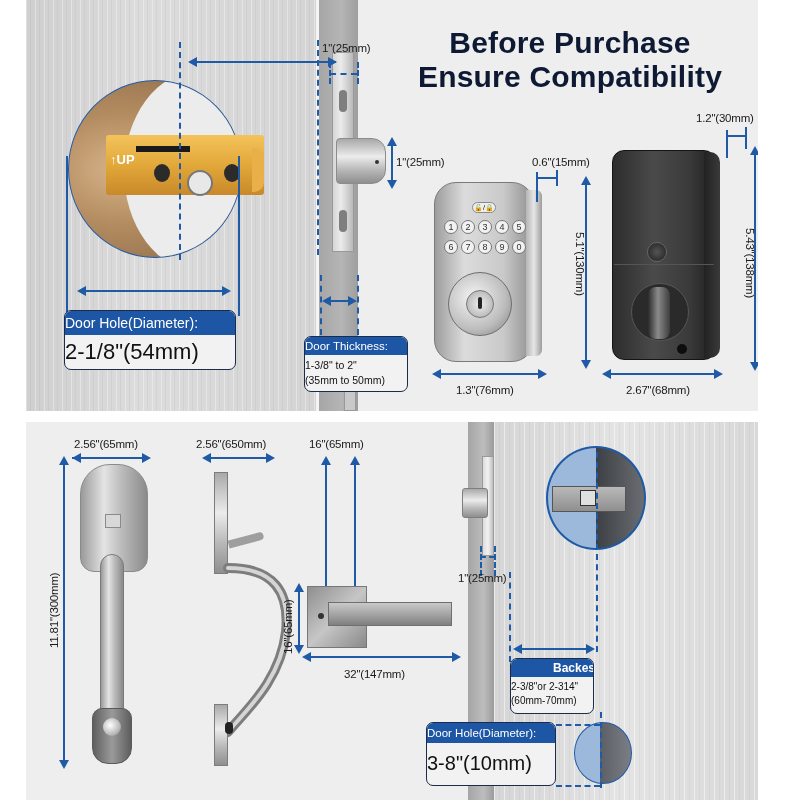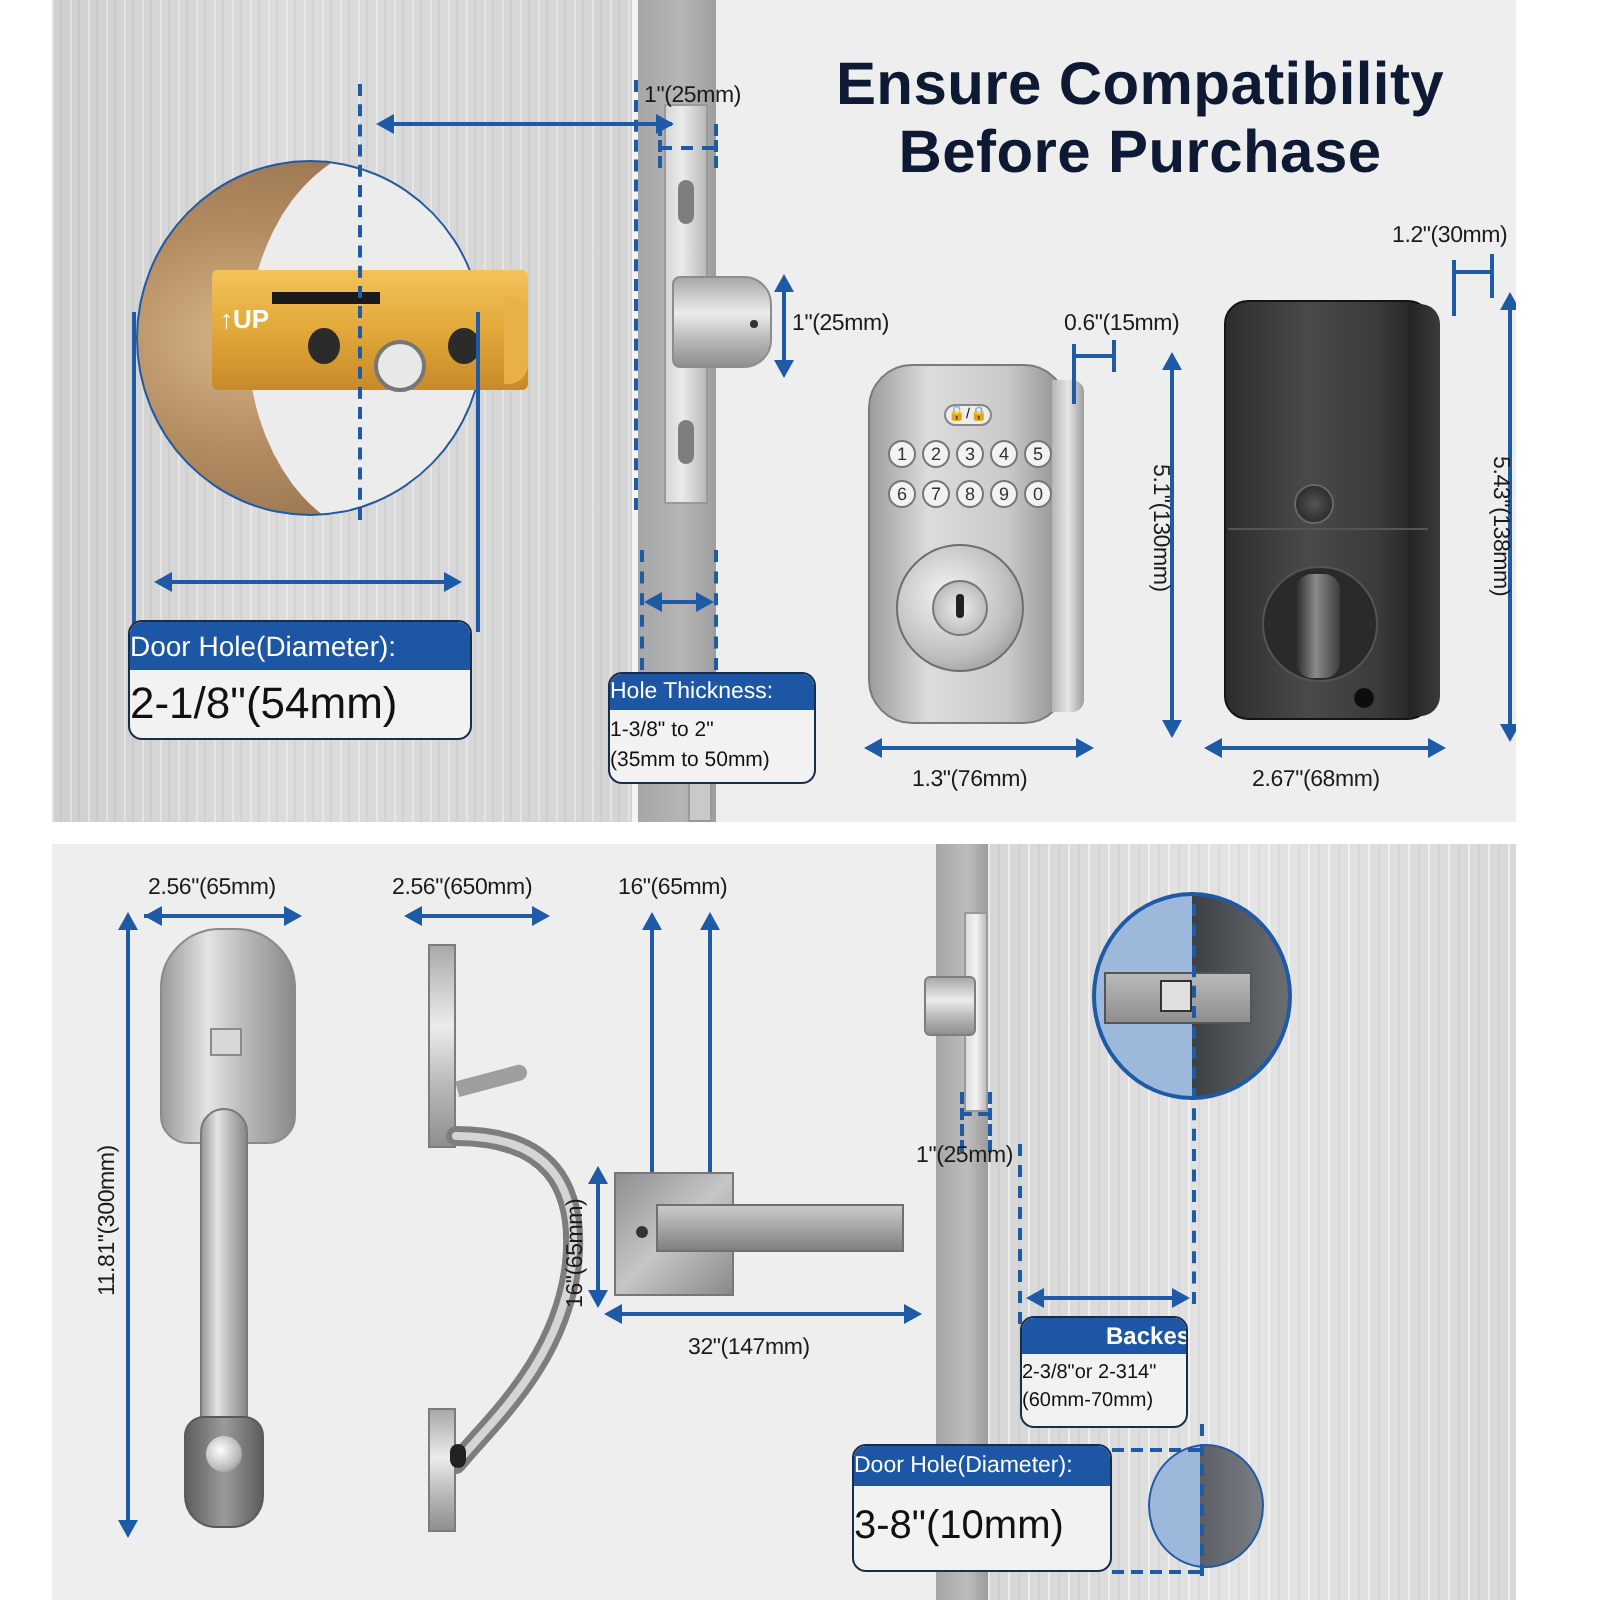--- a/index.html
+++ b/index.html
@@ -100,28 +100,28 @@
   <div class="arrow-u" style="left:361px;top:137px;"></div>
   <div class="arrow-d" style="left:361px;top:180px;"></div>
   <div class="dim" style="left:370px;top:156px;">1"(25mm)</div>
 
   <div class="dash-v" style="left:294px;top:275px;height:60px;"></div>
   <div class="dash-v" style="left:331px;top:275px;height:60px;"></div>
   <div class="line" style="left:302px;top:300px;width:22px;height:2px;"></div>
   <div class="arrow-l" style="left:296px;top:296px;"></div>
   <div class="arrow-r" style="left:322px;top:296px;"></div>
   <div class="callout" style="left:278px;top:336px;width:104px;height:56px;">
-    <div class="hdr" style="font-size:11.5px;height:18px;line-height:18px;">Hole Thickness:</div>
+    <div class="hdr" style="font-size:11.5px;height:18px;line-height:18px;">Door Thickness:</div>
     <div class="body" style="font-size:10.5px;line-height:15px;margin-top:3px;">1-3/8" to 2"</div>
     <div class="body" style="font-size:10.5px;line-height:15px;">(35mm to 50mm)</div>
   </div>
 
   <div class="title" style="left:369px;">
+    <div>Before Purchase</div>
     <div>Ensure Compatibility</div>
-    <div>Before Purchase</div>
   </div>
 
   <div class="abs" style="left:408px;top:182px;width:100px;height:180px;border-radius:22px 22px 22px 22px;background:linear-gradient(90deg,#9d9d9d,#dcdcdc 30%,#c9c9c9 70%,#8e8e8e);border:1px solid #7a7a7a;"></div>
   <div class="abs" style="left:500px;top:190px;width:16px;height:166px;background:linear-gradient(90deg,#b5b5b5,#e6e6e6,#9c9c9c);border-radius:0 6px 6px 0;"></div>
   <div class="abs" style="left:446px;top:202px;width:24px;height:11px;border-radius:6px;background:#eee;border:1px solid #888;font-size:7px;text-align:center;line-height:10px;">🔓/🔒</div>
   <div class="abs" style="left:418px;top:220px;display:flex;gap:3px;">
     <span class="key" style="width:14px;height:14px;border-radius:50%;background:#f2f2f2;border:1px solid #777;font-size:9px;text-align:center;line-height:13px;color:#333;">1</span>
     <span class="key" style="width:14px;height:14px;border-radius:50%;background:#f2f2f2;border:1px solid #777;font-size:9px;text-align:center;line-height:13px;color:#333;">2</span>
     <span class="key" style="width:14px;height:14px;border-radius:50%;background:#f2f2f2;border:1px solid #777;font-size:9px;text-align:center;line-height:13px;color:#333;">3</span>
     <span class="key" style="width:14px;height:14px;border-radius:50%;background:#f2f2f2;border:1px solid #777;font-size:9px;text-align:center;line-height:13px;color:#333;">4</span>

